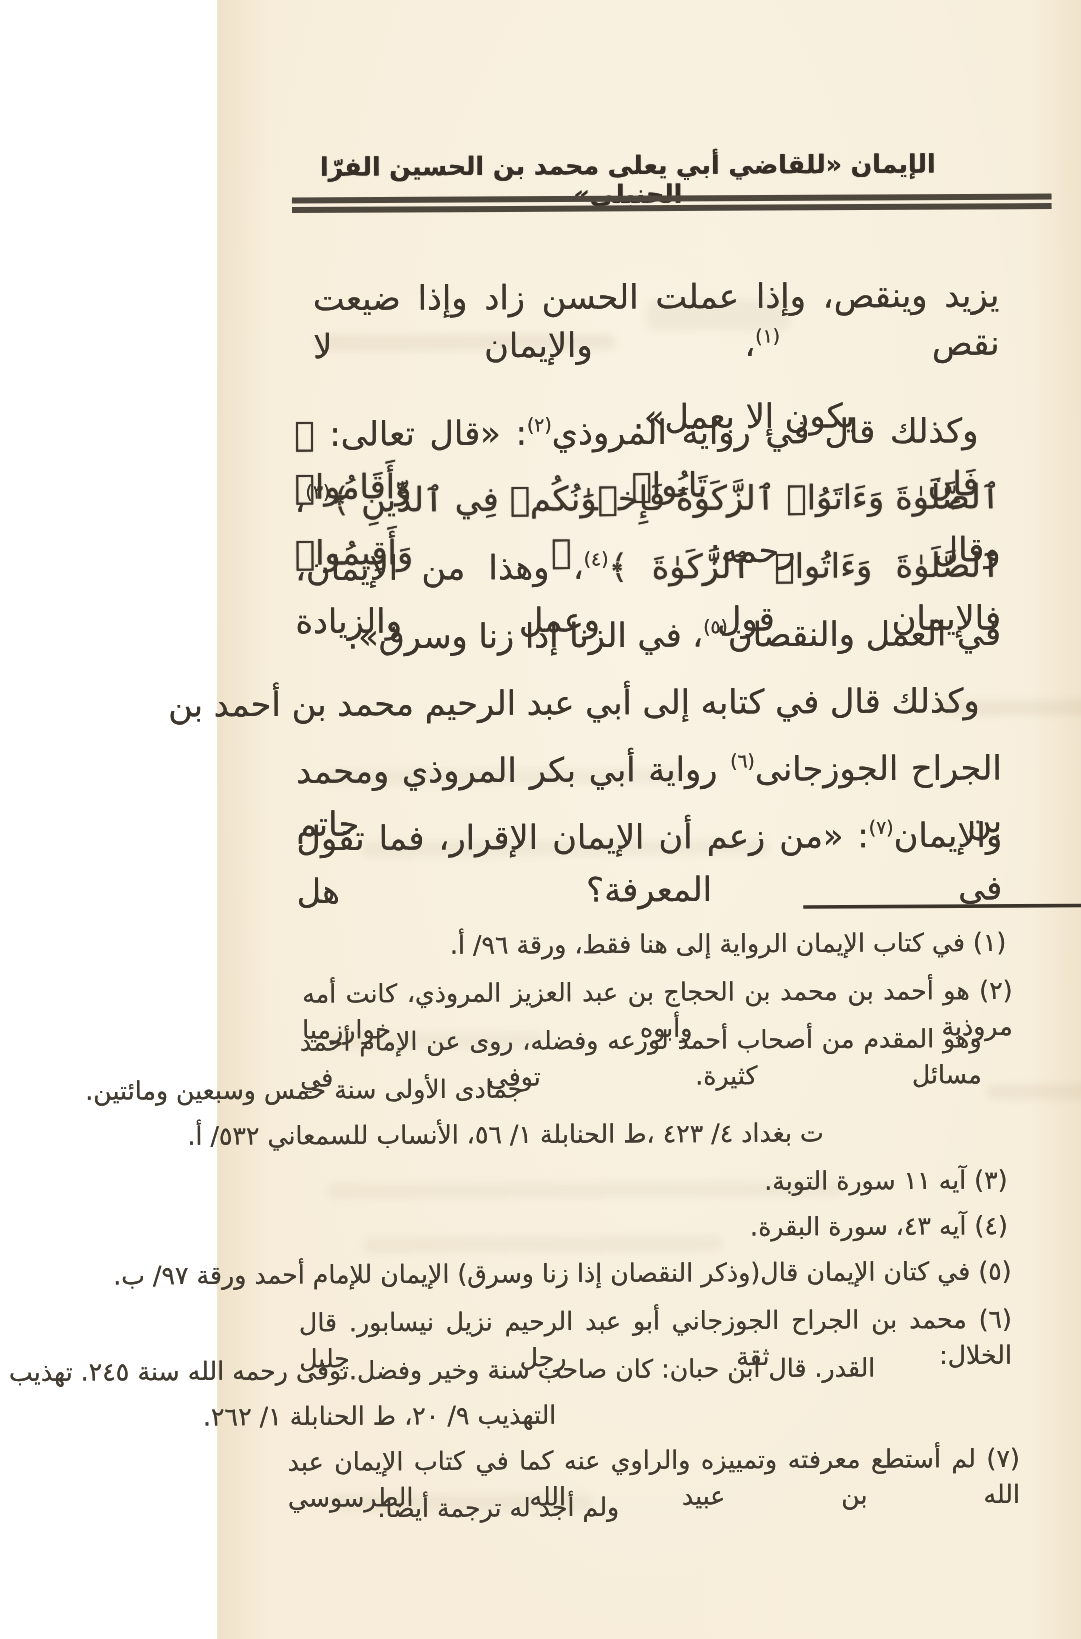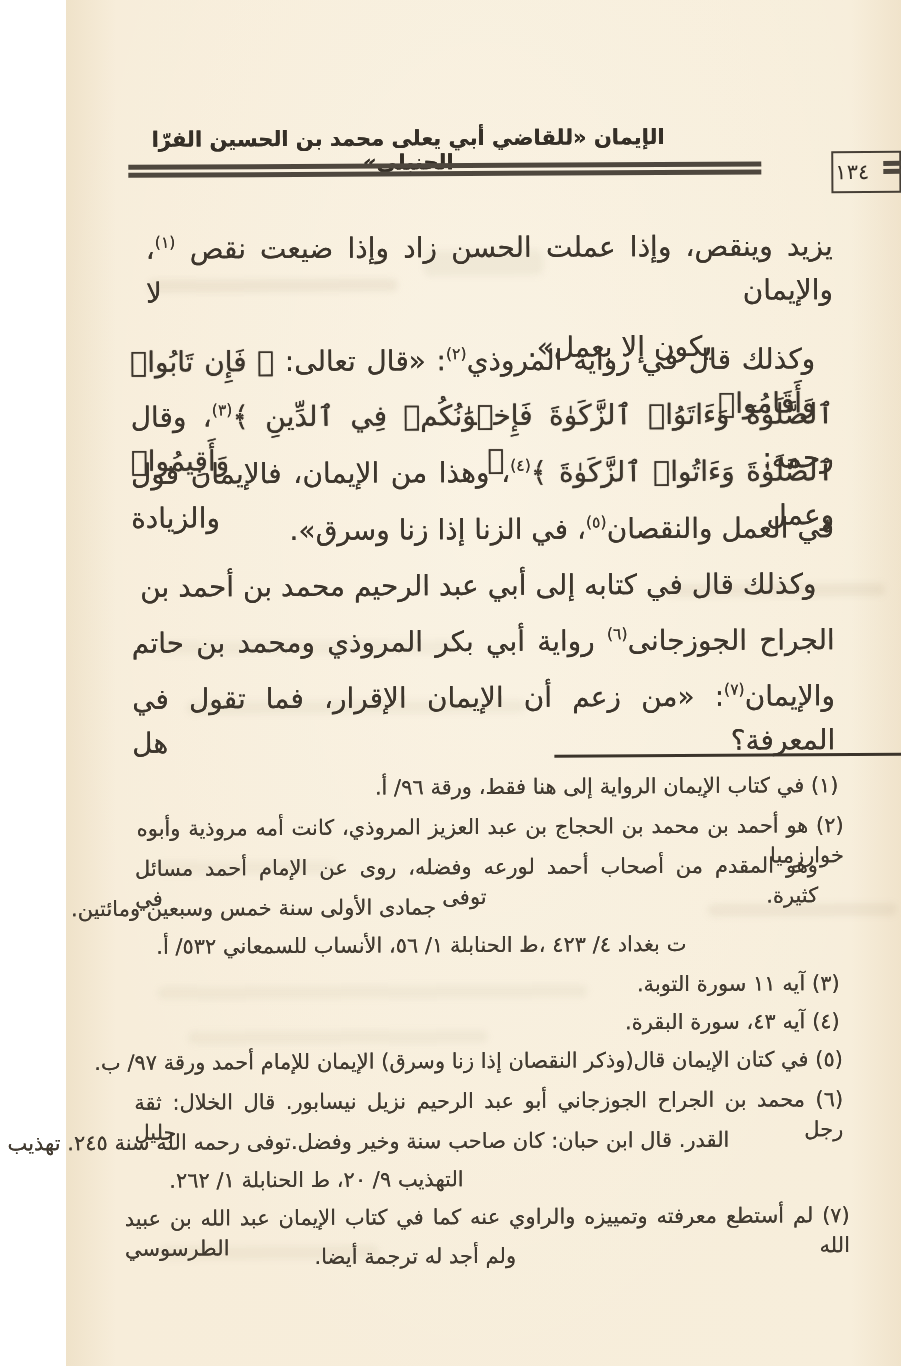--- a/index.html
+++ b/index.html
@@ -1,17 +1,17 @@
 <!DOCTYPE html>
 <html lang="ar" dir="rtl"><head>
 <meta charset="utf-8">
 <style>
   html,body{margin:0;padding:0;width:901px;height:1366px;overflow:hidden;
     font-family:"DejaVu Sans",sans-serif;}
-  .page{position:relative;width:835px;height:1366px;
+  .page{position:relative;width:720px;height:1366px;
     background:
       radial-gradient(ellipse at 50% 35%, rgba(255,252,244,.35), rgba(255,252,244,0) 75%),
       linear-gradient(90deg,#efe2c9 0%,#f7edda 6%,#f7eedb 94%,#f0e3cb 100%);
     background-color:#f6ecd8;color:#3d362d;}
   .sheet{position:absolute;inset:0;transform:rotate(-0.3deg);}
   
   .title{position:absolute;top:126px;left:55px;width:580px;text-align:center;
     font-size:21px;font-weight:bold;letter-spacing:.2px;color:#352f27;
     text-shadow:0 0 .6px #352f27;}
   .longrule{position:absolute;top:163px;left:65px;width:633px;height:13px;

